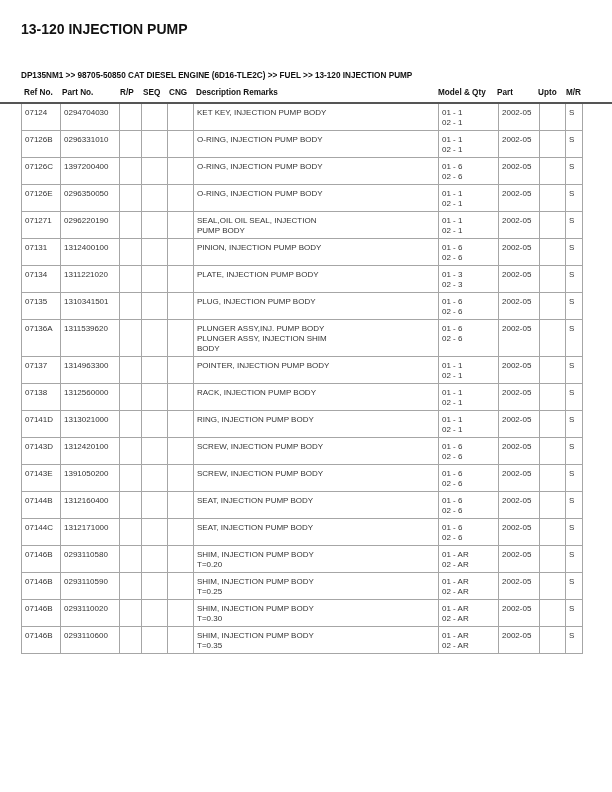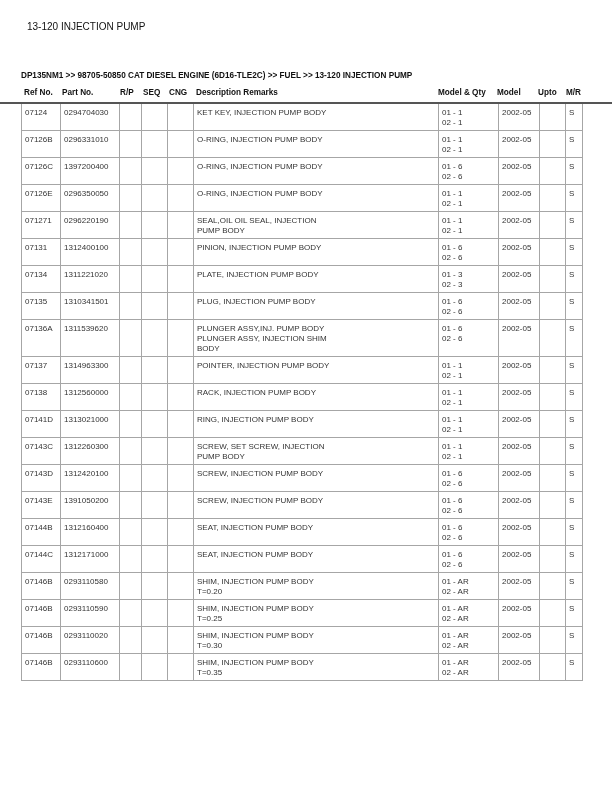--- a/index.html
+++ b/index.html
@@ -1,22 +1,22 @@
 <!DOCTYPE html>
 <html><head>
 <meta charset="utf-8">
 <style>
   html, body { margin: 0; padding: 0; background: #ffffff; }
   body {
     width: 612px; height: 792px; position: relative; overflow: hidden;
     font-family: "Liberation Sans", sans-serif; color: #222;
   }
   .title {
-    position: absolute; left: 27px; top: 21px;
-    font-size: 10px; font-weight: normal; color: #111;
+    position: absolute; left: 21px; top: 21px;
+    font-size: 14px; font-weight: bold; color: #111;
   }
   .breadcrumb {
     position: absolute; left: 21px; top: 43px;
     font-size: 8.2px; font-weight: bold; color: #111; white-space: nowrap; margin-top: 28px;
   }
   .col-head {
     position: absolute; top: 88px; font-size: 8.2px; font-weight: bold; color: #111; white-space: nowrap;
   }
   .header-rule {
     position: absolute; left: 0; top: 102px; width: 612px; height: 2px; background: #555;
@@ -47,21 +47,21 @@
 <div class="breadcrumb">DP135NM1 &gt;&gt; 98705-50850 CAT DIESEL ENGINE (6D16-TLE2C) &gt;&gt; FUEL &gt;&gt; 13-120 INJECTION PUMP</div>
 
 <div>
   <span class="col-head" style="left:24px">Ref No.</span>
   <span class="col-head" style="left:62px">Part No.</span>
   <span class="col-head" style="left:120px">R/P</span>
   <span class="col-head" style="left:143px">SEQ</span>
   <span class="col-head" style="left:169px">CNG</span>
   <span class="col-head" style="left:196px">Description Remarks</span>
   <span class="col-head" style="left:438px">Model &amp; Qty</span>
-  <span class="col-head" style="left:497px">Model</span>
+  <span class="col-head" style="left:497px">Part</span>
   <span class="col-head" style="left:538px">Upto</span>
   <span class="col-head" style="left:566px">M/R</span>
 </div>
 
 <div class="header-rule"></div>
 
 <table class="parts">
   <colgroup>
     <col style="width:39px">
       <col style="width:59px">
@@ -276,38 +276,20 @@
         </td>
         <td>
           <span class="line">01 - 1</span>
           <span class="line">02 - 1</span>
         </td>
         <td>2002-05</td>
         <td></td>
         <td class="mr">S</td>
       </tr>
       <tr>
-        <td>07143C</td>
-        <td>1312260300</td>
-        <td></td>
-        <td></td>
-        <td></td>
-        <td class="desc">
-          <span class="line">SCREW, SET SCREW, INJECTION</span>
-          <span class="line">PUMP BODY</span>
-        </td>
-        <td>
-          <span class="line">01 - 1</span>
-          <span class="line">02 - 1</span>
-        </td>
-        <td>2002-05</td>
-        <td></td>
-        <td class="mr">S</td>
-      </tr>
-      <tr>
         <td>07143D</td>
         <td>1312420100</td>
         <td></td>
         <td></td>
         <td></td>
         <td class="desc">
           <span class="line">SCREW, INJECTION PUMP BODY</span>
         </td>
         <td>
           <span class="line">01 - 6</span>

